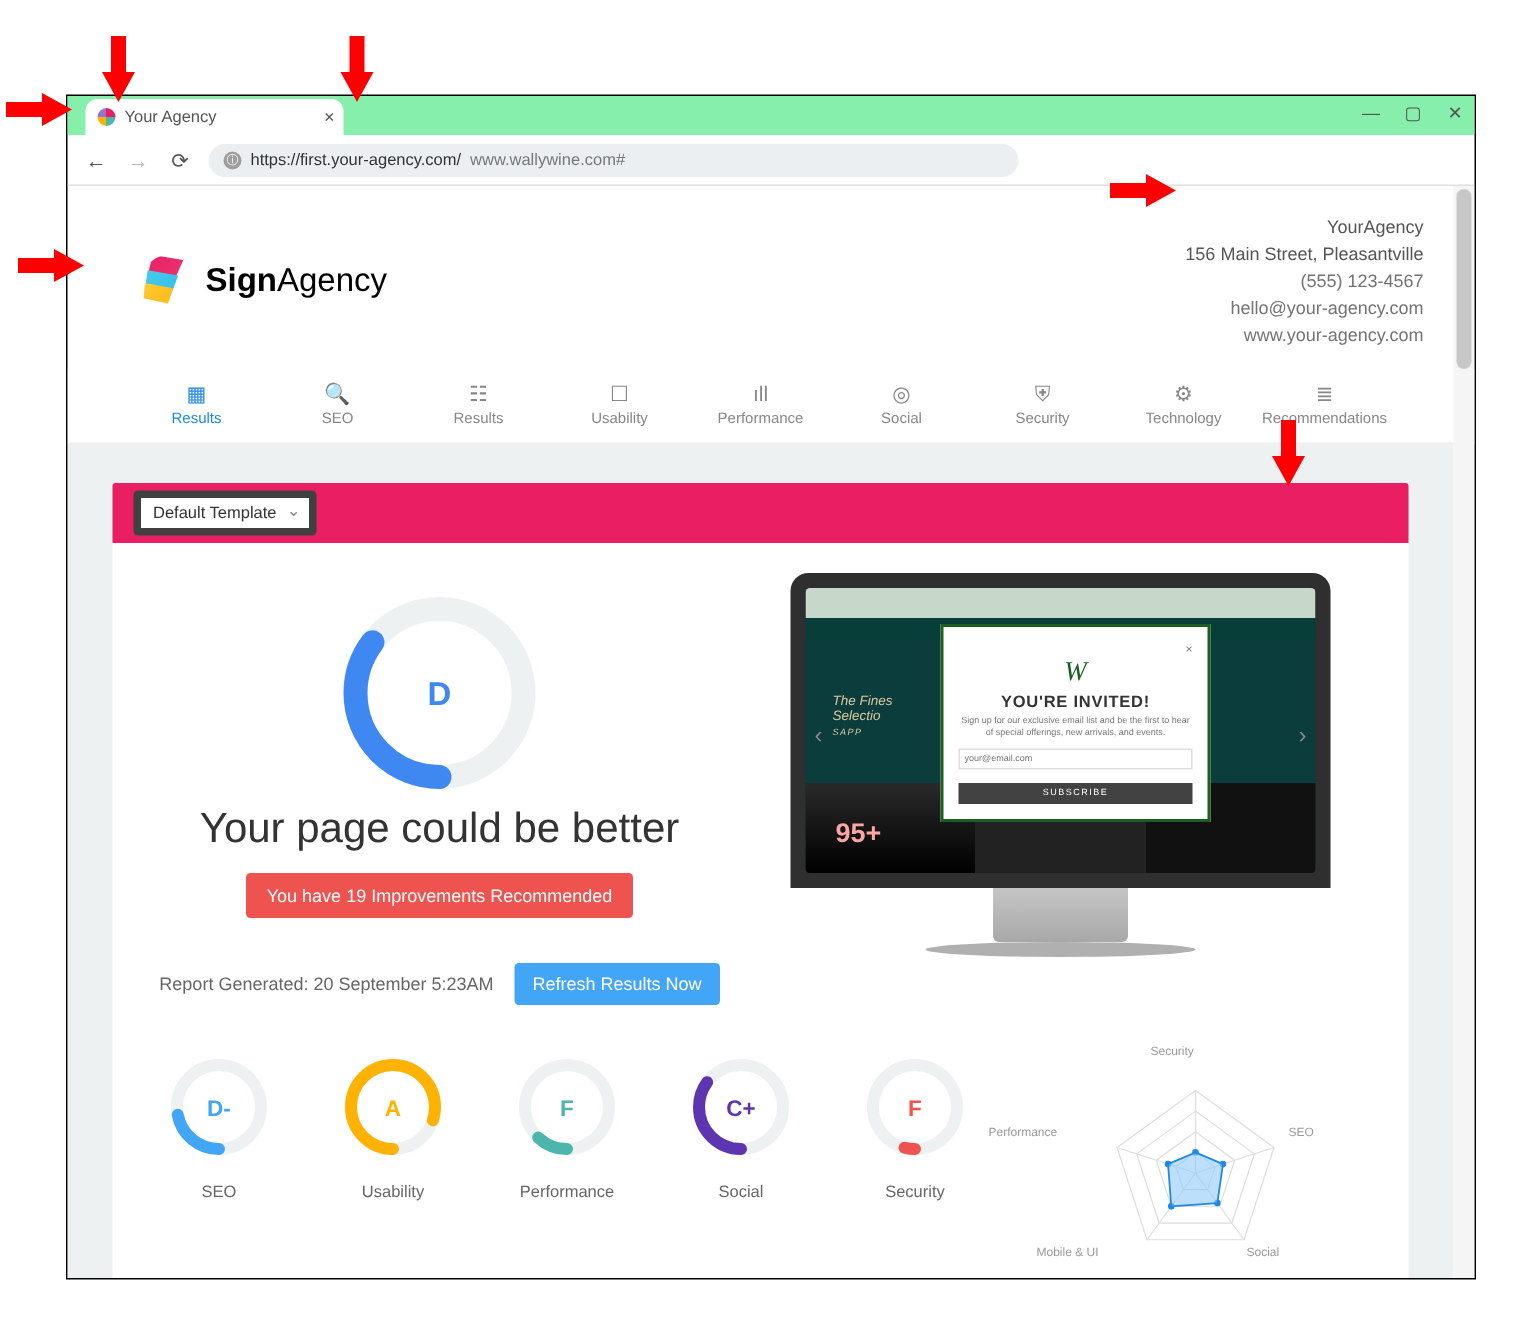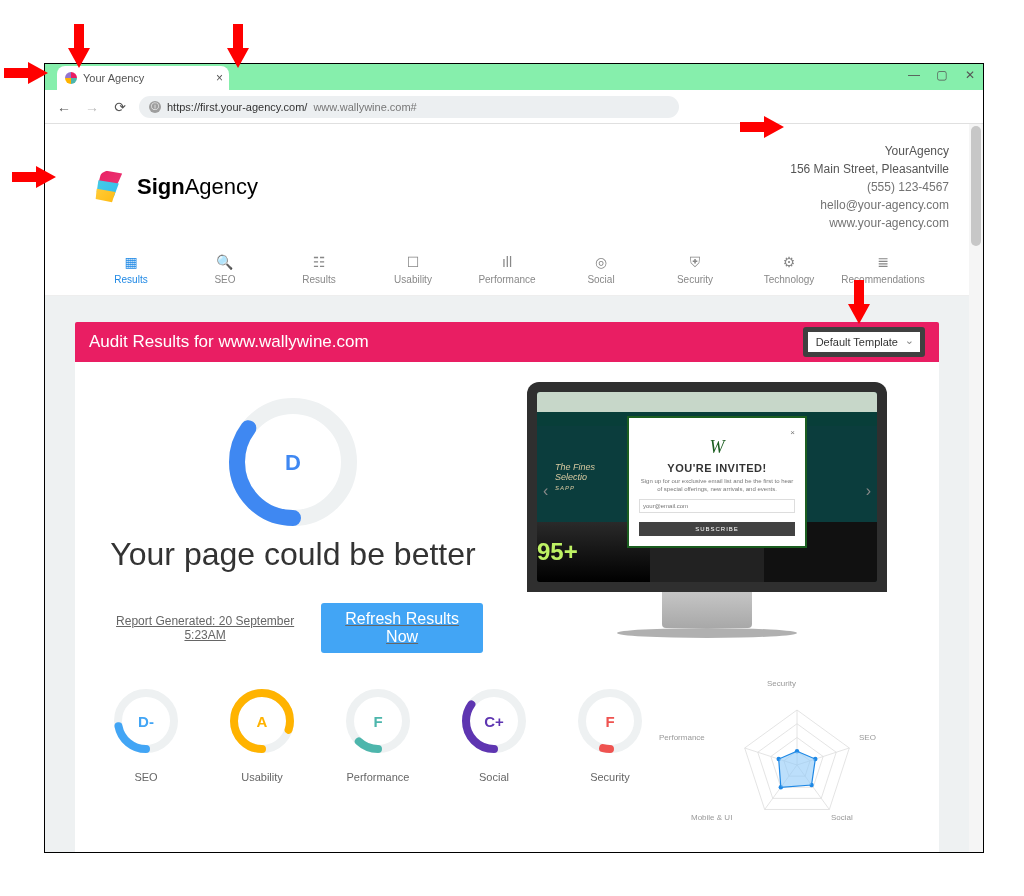--- a/index.html
+++ b/index.html
@@ -42,24 +42,24 @@
 
   .gray-area { background:#eef1f2; padding:26px 30px; margin:0 14px 0 0;}
   .banner { background:#e91e63; color:#fff; height:40px; display:flex; align-items:center; justify-content:space-between; padding:0 14px; font-size:17px; border-radius:2px 2px 0 0;}
   .template-sel { background:#fff; color:#333; border:5px solid #404040; border-radius:3px; font-size:11px; padding:4px 22px 4px 8px; position:relative; cursor:pointer;}
   .template-sel::after { content:"⌄"; position:absolute; right:6px; top:2px; font-size:11px; color:#888;}
 
   .white-card { background:#fff; padding:20px 28px 26px; }
   .main-row { display:flex; gap:20px; align-items:flex-start;}
   .left-col { flex:0 0 380px; text-align:center;}
   .big-grade { display:flex; justify-content:center; margin:10px 0 4px;}
-  .headline { font-size:32px; color:#333; margin:4px 0 14px; font-weight:400;}
+  .headline { font-size:28px; color:#333; margin:4px 0 14px; font-weight:400;}
   .badge-red { display:inline-block; background:#ef5350; color:#fff; font-size:12px; padding:8px 14px; border-radius:3px;}
-  .report-row { margin-top:30px; font-size:12px; color:#666; display:flex; align-items:center; justify-content:center; gap:14px;text-decoration:underline;}
-  .refresh-btn { background:#42a5f5; color:#fff; font-size:16px; padding:7px 12px; border:none; border-radius:3px; cursor:pointer;}
+  .report-row { margin-top:30px; font-size:12px; color:#666; display:flex; align-items:center; justify-content:center; gap:14px;}
+  .refresh-btn { background:#42a5f5; color:#fff; font-size:12px; padding:7px 12px; border:none; border-radius:3px; cursor:pointer;}
 
   .monitor { flex:1; display:flex; justify-content:center;}
   .monitor-body { width:360px;}
   .bezel { background:#2f2f2f; border-radius:12px 12px 0 0; padding:10px; height:210px;}
   .screen { background:#0b3d3d; height:100%; border-radius:3px; position:relative; overflow:hidden;}
   .modal { position:absolute; top:24px; left:90px; width:180px; background:#fff; border:2px solid #1b5e20; padding:10px; text-align:center;}
   .modal-logo { font-style:italic; font-family:cursive; color:#1b5e20; font-size:18px;}
   .modal h4{ font-size:11px; letter-spacing:0.5px; margin:4px 0; color:#333;}
   .modal p { font-size:6px; color:#777; line-height:1.3;}
   .modal input { width:100%; height:14px; border:1px solid #ddd; margin:5px 0 4px; font-size:6px; padding:0 3px;}
@@ -194,54 +194,54 @@
           <span>Technology</span>
         </div>
         <div class="tab-item">
           <div class="tab-icon">≣</div>
           <span>Recommendations</span>
         </div>
       </div>
 
     <div class="gray-area">
       <div class="banner">
-        <span>Audit Results for www.wallywine.com</span>
         <div class="template-sel"><span>Default Template</span></div>
       </div>
       <div class="white-card">
         <div class="main-row">
           <div class="left-col">
             <div class="big-grade">
               <svg width="140" height="140" viewBox="0 0 140 140">
                 <circle cx="70" cy="70" r="56" fill="none" stroke="#eef1f2" stroke-width="16"></circle>
                 <circle cx="70" cy="70" r="56" fill="none" stroke="#3f88f2" stroke-width="16" stroke-linecap="round" stroke-dasharray="352" stroke-dashoffset="228" transform="rotate(90 70 70)"></circle>
                 <text x="70" y="78" text-anchor="middle" font-size="22" fill="#3f88f2" font-weight="600">D</text>
               </svg>
             </div>
             <div class="headline">Your page could be better</div>
+            <div class="badge-red">You have 19 Improvements Recommended</div>
             <div class="report-row">
               <span>Report Generated: 20 September 5:23AM</span>
               <button class="refresh-btn">Refresh Results Now</button>
             </div>
           </div>
           <div class="monitor">
             <div class="monitor-body">
               <div class="bezel">
                   <div class="screen">
                 <div style="position:absolute;top:0;left:0;right:0;height:20px;background:#c7d7c9"></div>
                 <div style="position:absolute;top:20px;left:0;right:0;height:14px;background:#083e39"></div>
                 <div style="position:absolute;bottom:0;left:0;right:0;height:60px;background:#1a1a1a;display:flex;">
                   <div style="flex:1;background:linear-gradient(#2a2a2a,#000)"></div>
                   <div style="flex:1;background:#222"></div>
                   <div style="flex:1;background:#111"></div>
                 </div>
                 <div style="position:absolute;left:18px;top:70px;color:#d8c9a0;font-size:9px;font-style:italic;">The Fines<br>Selectio<br><span style="font-size:6px;letter-spacing:1px">SAPP</span></div>
                 <div style="position:absolute;left:6px;top:90px;color:#888;font-size:16px;">‹</div>
                 <div style="position:absolute;right:6px;top:90px;color:#888;font-size:16px;">›</div>
-                <div style="position:absolute;left:0;bottom:16px;color:#bef264;font-size:24px;font-weight:bold;">95+</div>
+                <div style="position:absolute;left:20px;bottom:16px;color:#fca5a5;font-size:18px;font-weight:bold;">95+</div>
                 <div class="modal">
                   <div style="text-align:right;font-size:8px;color:#777">×</div>
                   <div class="modal-logo">W</div>
                   <h4>YOU'RE INVITED!</h4>
                   <p>Sign up for our exclusive email list and be the first to hear of special offerings, new arrivals, and events.</p>
                   <input placeholder="your@email.com" style="">
                   <button>SUBSCRIBE</button>
                 </div>
               </div>
                 </div>

